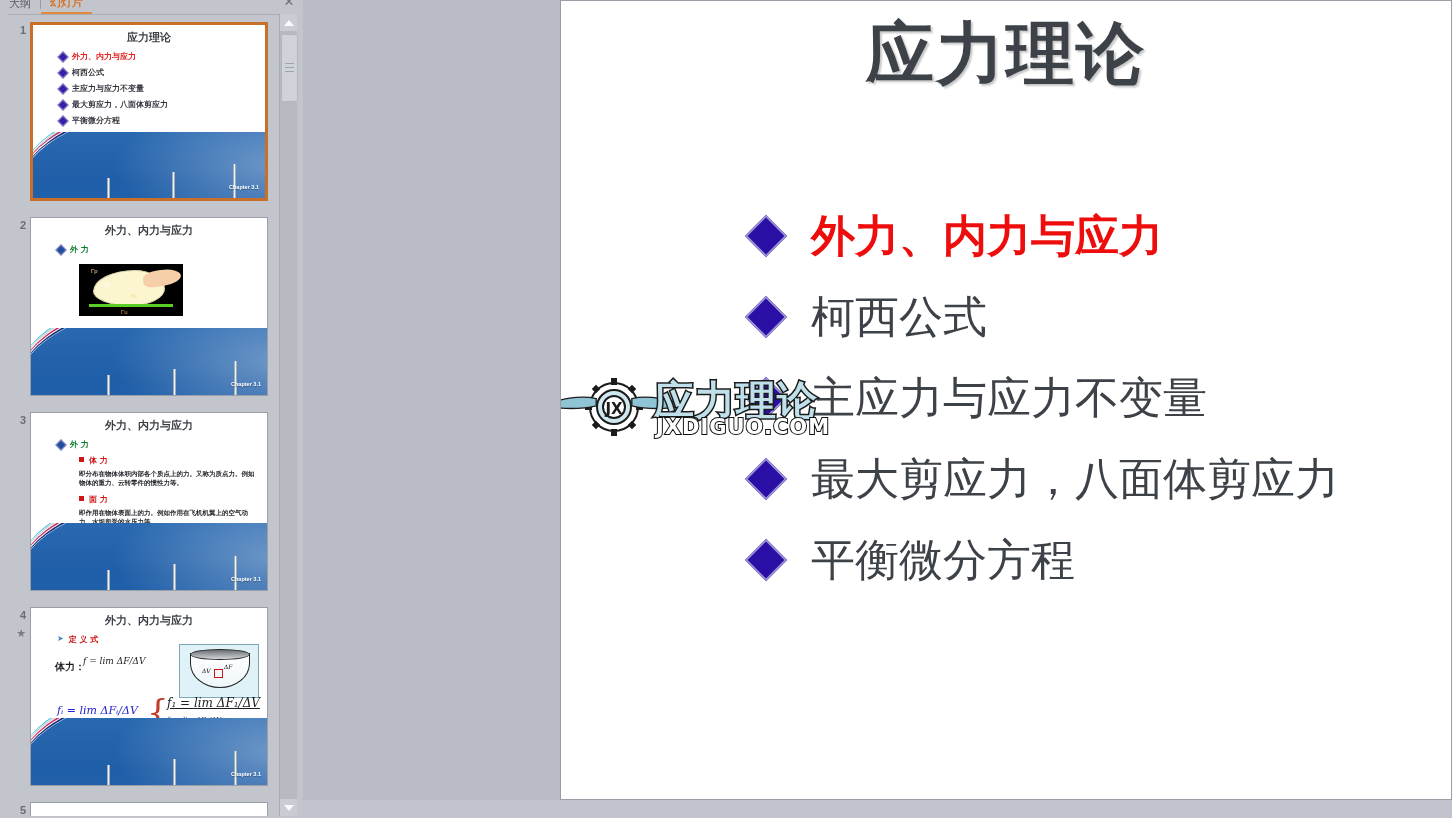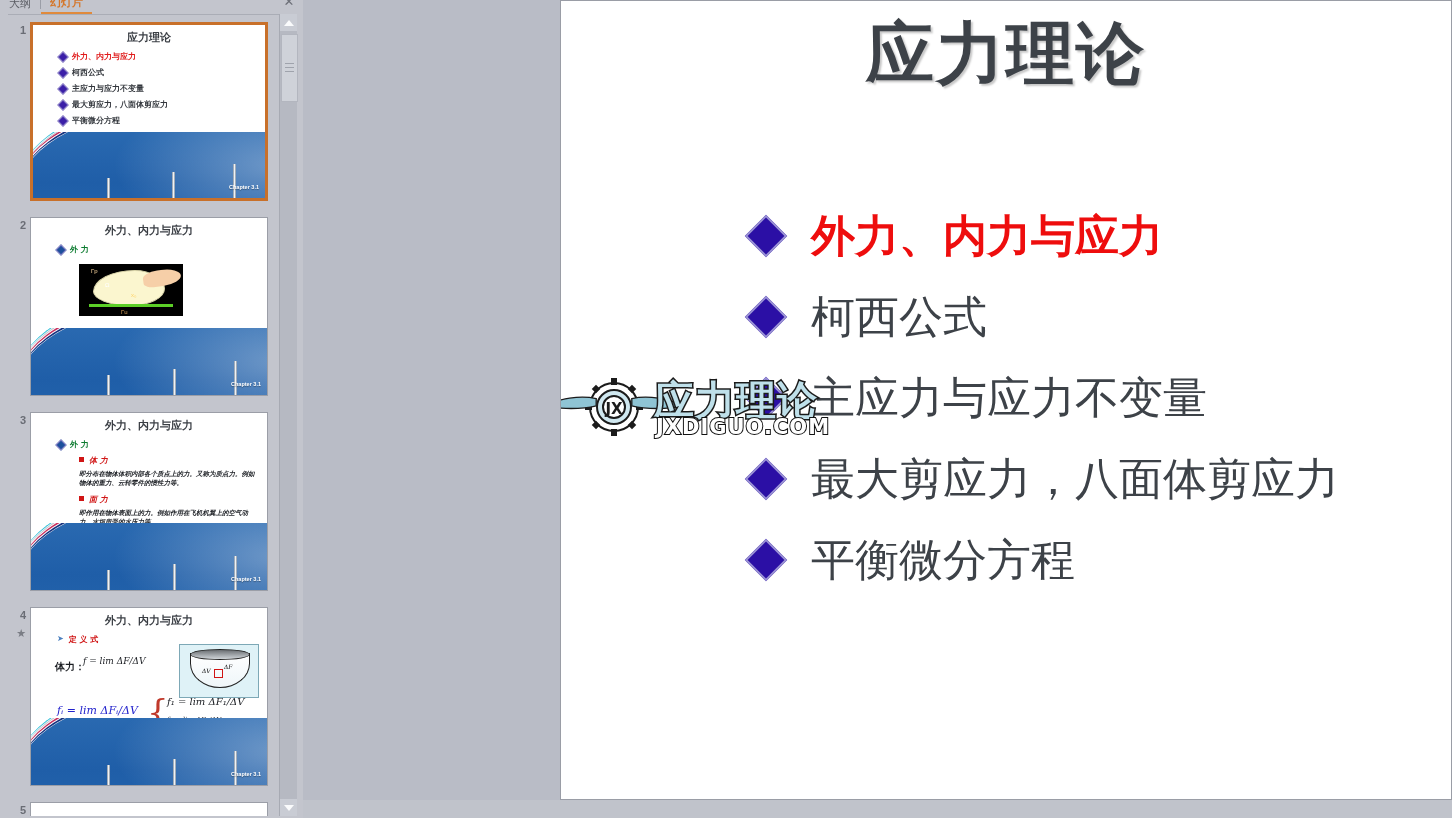--- a/index.html
+++ b/index.html
@@ -310,21 +310,21 @@
       <div class="thumb-row">
         <div class="thumb-num">3</div>
         <div class="thumb">
           <div class="slide-body">
             <div class="t-title">外力、内力与应力</div>
             <div class="t-list">
               <div class="t-li">
                 <span class="t-dia" style="background:#1d4f9c;"></span>
                 <span class="t-sub">外 力</span>
               </div>
-              <div style="margin-left:22px;font-style:italic;">
+              <div style="margin-left:22px;">
                 <div class="t-li" style="color:#d01515;margin-bottom:3px;">
                   <span class="t-sq"></span>
                   <span>体 力</span>
                 </div>
                 <div class="t-para">即分布在物体体积内部各个质点上的力。又称为质点力。例如物体的重力、云转零件的惯性力等。</div>
                 <div class="t-li" style="color:#d01515;margin-bottom:3px;">
                   <span class="t-sq"></span>
                   <span>面 力</span>
                 </div>
                 <div class="t-para">即作用在物体表面上的力。例如作用在飞机机翼上的空气动力、水坝所受的水压力等。</div>
@@ -361,21 +361,21 @@
               <div class="bowl"></div>
               <div class="bowl-top"></div>
               <div class="mini-sq"></div>
               <span style="position:absolute;left:22px;top:22px;font-size:6px;" class="mth">ΔV</span>
               <span style="position:absolute;left:44px;top:18px;font-size:6px;" class="mth">ΔF</span>
             </div>
             <div class="formula" style="left:24px;top:52px;font-size:10px;font-style:normal;font-weight:bold;">体力：</div>
             <div class="formula" style="left:52px;top:48px;font-size:9px;">f = lim  ΔF/ΔV</div>
             <div class="formula" style="left:26px;top:96px;font-size:11px;color:#2222cc;">fᵢ = lim  ΔFᵢ/ΔV</div>
             <div class="brace" style="left:116px;top:90px;">{</div>
-            <div class="formula" style="left:136px;top:88px;font-size:10px;">f₁ = lim ΔF₁/ΔV</div>
+            <div class="formula" style="left:136px;top:88px;font-size:12px;text-decoration:underline;">f₁ = lim ΔF₁/ΔV</div>
             <div class="formula" style="left:136px;top:108px;font-size:7px;">f₂ = lim ΔF₂/ΔV</div>
             <div class="formula" style="left:136px;top:128px;font-size:7px;">f₃ = lim ΔF₃/ΔV</div>
             <div class="deco">
               <div class="fill"></div>
               <div class="band-wrap"></div>
               <div class="band-wrap2"></div>
               <div class="band-wrap3"></div>
               <div class="band-wrap4"></div>
               <div class="pole" style="left:32%;height:20px;"></div>
               <div class="pole" style="left:60%;height:26px;"></div>

